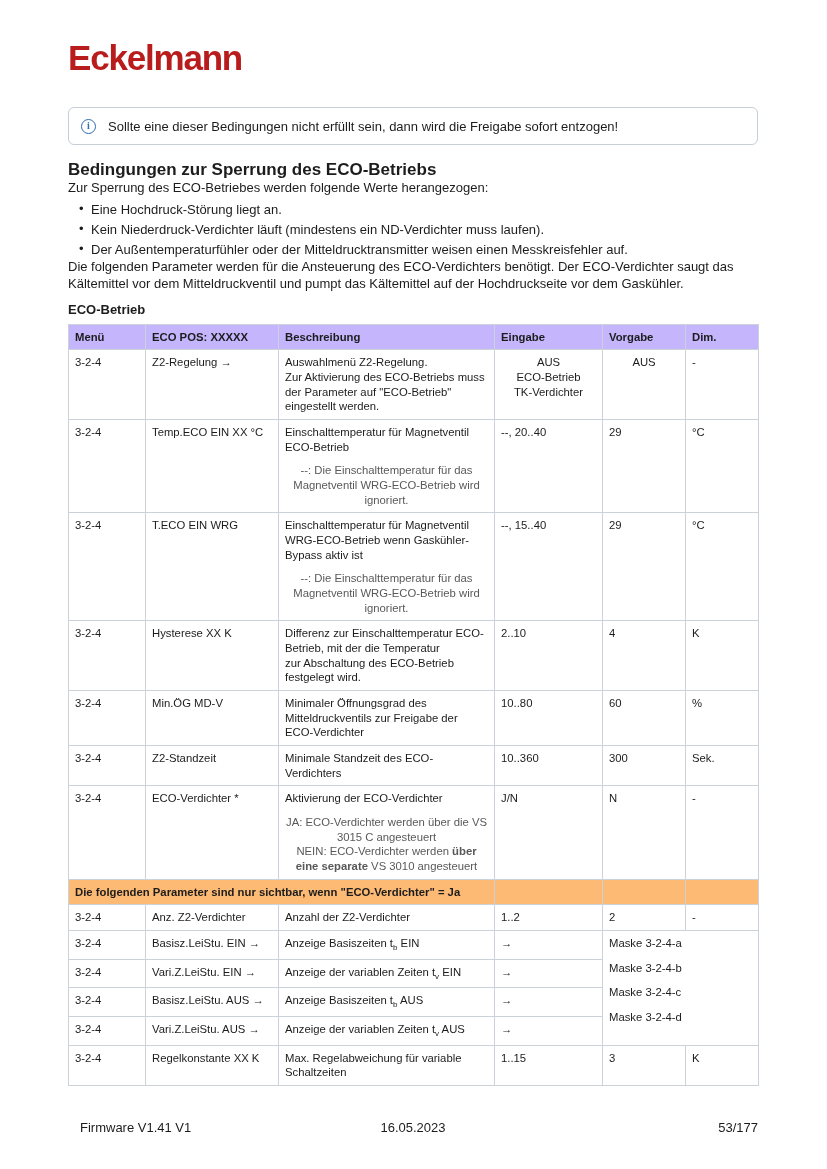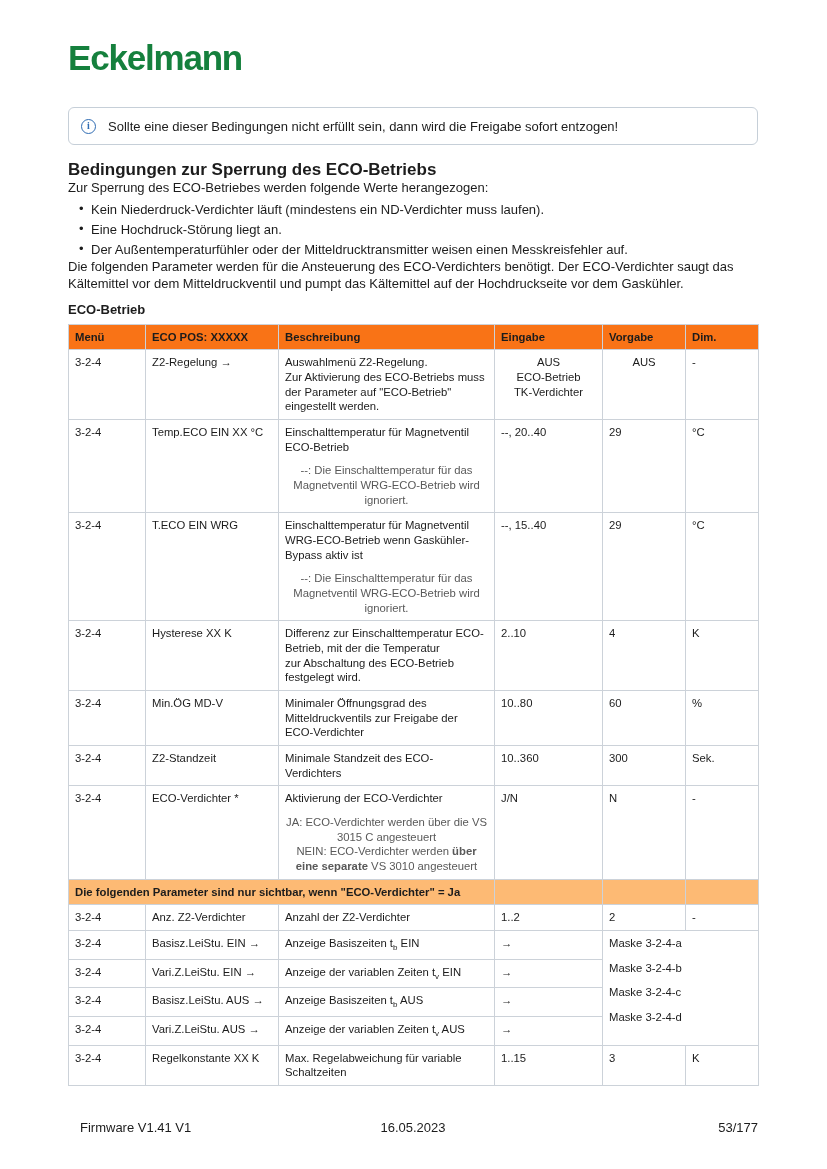--- a/index.html
+++ b/index.html
@@ -4,21 +4,21 @@
 <style>
   * { box-sizing: border-box; }
   html,body { margin:0; padding:0; }
   body {
     width:827px; height:1169px; background:#ffffff; position:relative; overflow:hidden;
     font-family:"Liberation Sans", sans-serif; color:#1c1c1c;
   }
   .content { position:absolute; left:68px; top:0; width:690px; }
 
   .logo {
-    margin-top:40px; font-size:35px; font-weight:700; color:#15803d;
+    margin-top:40px; font-size:35px; font-weight:700; color:#b91c1c;
     letter-spacing:-1.2px; line-height:1;
   }
 
   .info-box {
     margin-top:32px; border:1px solid #c6cfd8; border-radius:6px;
     padding:9px 12px; display:flex; align-items:center; gap:12px; font-size:13px;
     min-height:38px;
   }
   .info-icon {
     width:15px; height:15px; min-width:15px; border:1.6px solid #2f6cb3; border-radius:50%;
@@ -33,21 +33,21 @@
   ul.bullets li { font-size:13px; line-height:1.3; margin-top:3px; position:relative; }
   ul.bullets li::before { content:"\2022"; position:absolute; left:-12px; top:-1px; }
 
   .table-title { font-size:13px; font-weight:700; margin:9px 0 0; }
 
   table.param-table { border-collapse:collapse; margin-top:7px; font-size:11.3px; table-layout:fixed; width:690px; }
   table.param-table th, table.param-table td {
     border:1px solid #ccd2d9; padding:5px 6px; vertical-align:top; text-align:left; line-height:1.3;
     word-wrap:break-word;
   }
-  table.param-table th { background:#f97316; font-weight:700; }
+  table.param-table th { background:#c4b5fd; font-weight:700; }
   tr.band td { background:#fdba74; font-weight:700; }
   .para + .para { margin-top:9px;text-align:center; }
   .muted { color:#595959; }
   tr.center-vals td:nth-child(4), tr.center-vals td:nth-child(5) { text-align:center; }
   td.maske { vertical-align:top; }
   .maske-line { margin-bottom:10px; }
   sub { font-size:8px; }
 
   .footer { position:absolute; left:68px; right:69px; bottom:33px; font-size:13px; height:16px; }
   .footer .f-left { position:absolute; left:12px; }
@@ -62,22 +62,22 @@
   <div class="logo">Eckelmann</div>
 
   <div class="info-box">
     <span class="info-icon">i</span>
     <span>Sollte eine dieser Bedingungen nicht erfüllt sein, dann wird die Freigabe sofort entzogen!</span>
   </div>
 
   <div class="section-heading">Bedingungen zur Sperrung des ECO-Betriebs</div>
   <p class="body-text">Zur Sperrung des ECO-Betriebes werden folgende Werte herangezogen:</p>
   <ul class="bullets">
+    <li>Eine Hochdruck-Störung liegt an.</li>
     <li>Kein Niederdruck-Verdichter läuft (mindestens ein ND-Verdichter muss laufen).</li>
-    <li>Eine Hochdruck-Störung liegt an.</li>
     <li>Der Außentemperaturfühler oder der Mitteldrucktransmitter weisen einen Messkreisfehler auf.</li>
   </ul>
 
   <p class="body-text">Die folgenden Parameter werden für die Ansteuerung des ECO-Verdichters benötigt. Der ECO-Verdichter saugt das Kältemittel vor dem Mitteldruckventil und pumpt das Kältemittel auf der Hochdruckseite vor dem Gaskühler.</p>
 
   <div class="table-title">ECO-Betrieb</div>
 
   <table class="param-table">
     <colgroup>
       <col style="width:77px">

